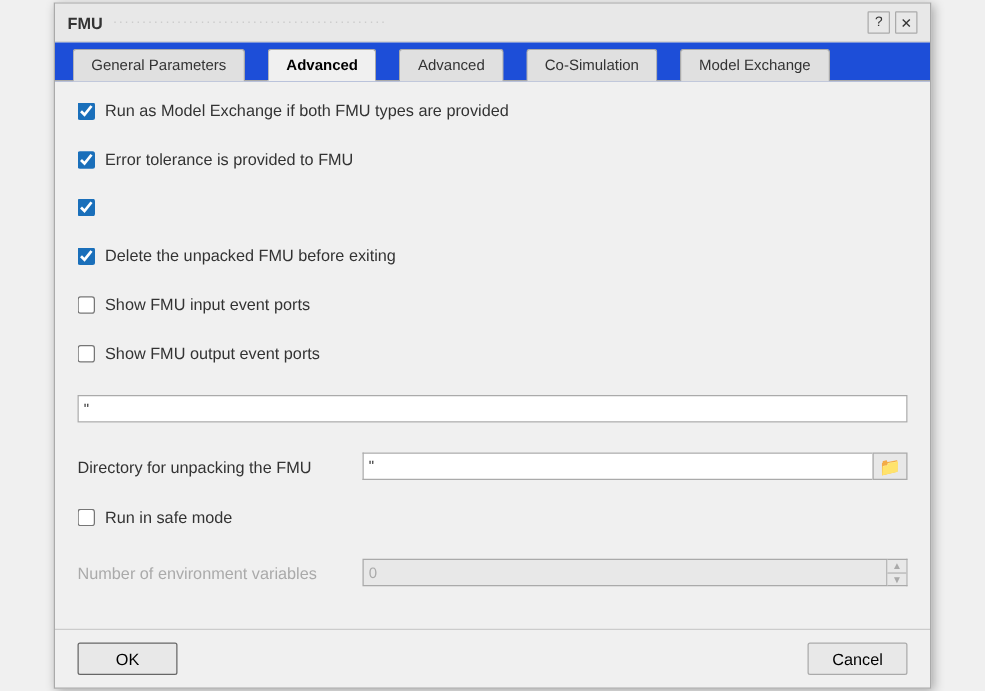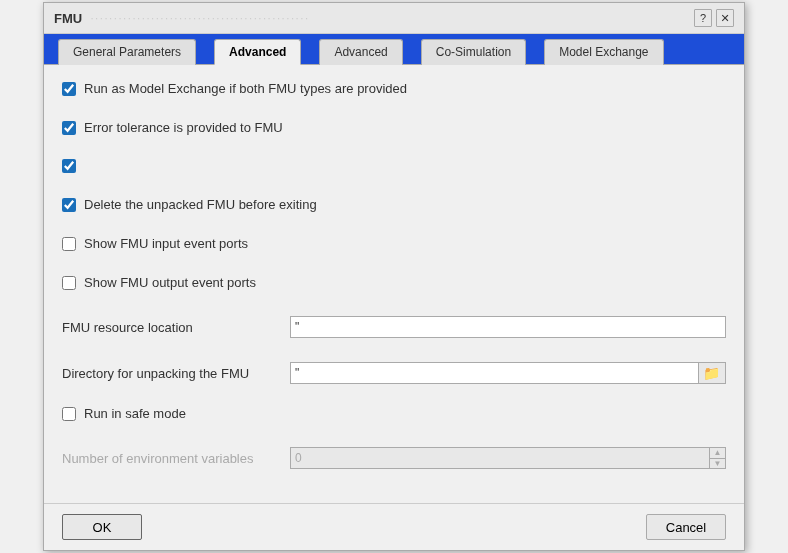--- a/index.html
+++ b/index.html
@@ -278,21 +278,20 @@
       <input type="checkbox" style="">
       <span class="checkbox-label">Show FMU input event ports</span>
     </div>
 
     <div class="checkbox-row">
       <input type="checkbox" style="">
       <span class="checkbox-label">Show FMU output event ports</span>
     </div>
 
     <div class="field-row">
-      <span class="field-label">FMU resource location</span>
       <input type="text" class="field-input" value="&quot;" style="flex: 1 1 0%;">
     </div>
 
     <div class="field-row">
       <span class="field-label">Directory for unpacking the FMU</span>
       <div class="field-input-with-btn">
         <input type="text" class="field-input" value="&quot;" style="">
         <button class="browse-btn">
           <span>📁</span>
         </button>

